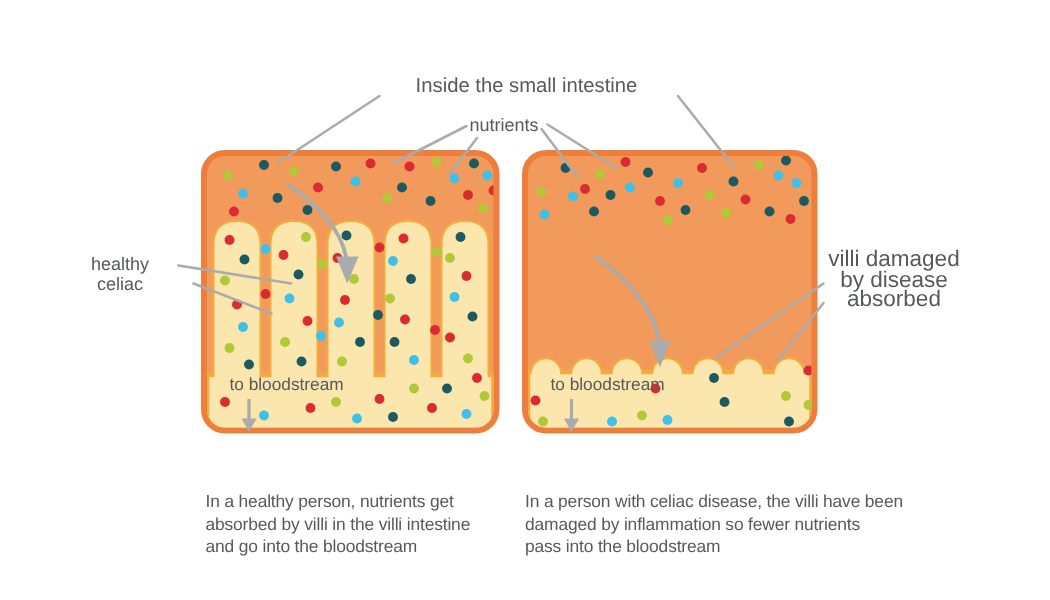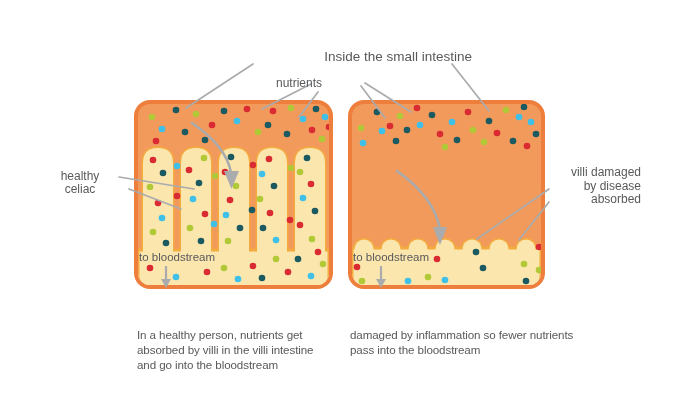--- a/index.html
+++ b/index.html
@@ -3,25 +3,25 @@
 <meta charset="utf-8">
 <style>
   html,body{margin:0;padding:0;background:#fff;}
   .stage{
     position:relative;width:700px;height:400px;background:#fff;overflow:hidden;
     font-family:"Liberation Sans","DejaVu Sans",sans-serif;color:var(--text-gray,#58595b);
   }
   .stage svg{position:absolute;left:0;top:0;}
   .lbl{position:absolute;color:var(--text-gray,#58595b);}
   .lbl div{white-space:nowrap;}
-  .title-lbl{left:230px;top:49px;width:242px;text-align:right;font-size:13.5px;}
-  .nutrients-lbl{left:276px;top:76px;width:120px;font-size:12px;}
+  .title-lbl{left:230px;top:49px;width:242px;text-align:center;font-size:13.5px;}
+  .nutrients-lbl{left:276px;top:76px;width:120px;text-align:center;font-size:12px;}
   .healthy-lbl{left:45px;top:170px;width:70px;text-align:center;font-size:12px;line-height:13px;}
-  .damaged-lbl{left:551px;top:166px;width:90px;text-align:right;font-size:12px;line-height:13.5px;}
-  .tb-lbl{font-size:11.5px;}
+  .damaged-lbl{left:551px;top:166px;width:90px;text-align:center;font-size:15px;line-height:13.5px;}
+  .tb-lbl{font-size:11.5px;padding-left:14px;}
   .tb-left{left:139px;top:251px;}
   .tb-right{left:353px;top:251px;}
   .caption{font-size:11.6px;line-height:15px;letter-spacing:-0.1px;margin-top:30px;}
   .cap-left{left:137px;top:297px;}
   .cap-right{left:350px;top:297px;}
   
   .panel{fill:var(--panel-fill,#f2995c);stroke:var(--panel-border,#ee7e3b);stroke-width:4;}
   .cream-s{fill:var(--cream,#fbe6ae);stroke:var(--villi-stroke,#f3aa3f);stroke-width:3;}
   .cream-f{fill:var(--cream,#fbe6ae);}
   .pline{stroke:var(--line-gray,#a9abad);stroke-width:1.7;fill:none;stroke-linecap:round;}
@@ -259,17 +259,18 @@
   <div class="lbl tb-lbl tb-left">to bloodstream</div>
   <div class="lbl tb-lbl tb-right">to bloodstream</div>
 
   <div class="lbl caption cap-left">
     <div>In a healthy person, nutrients get</div>
     <div>absorbed by villi in the villi intestine</div>
     <div>and go into the bloodstream</div>
   </div>
 
   <div class="lbl caption cap-right">
+    <div>In a person with celiac disease, the villi have been</div>
     <div>damaged by inflammation so fewer nutrients</div>
     <div>pass into the bloodstream</div>
   </div>
 
 </div>
 
 </body></html>

